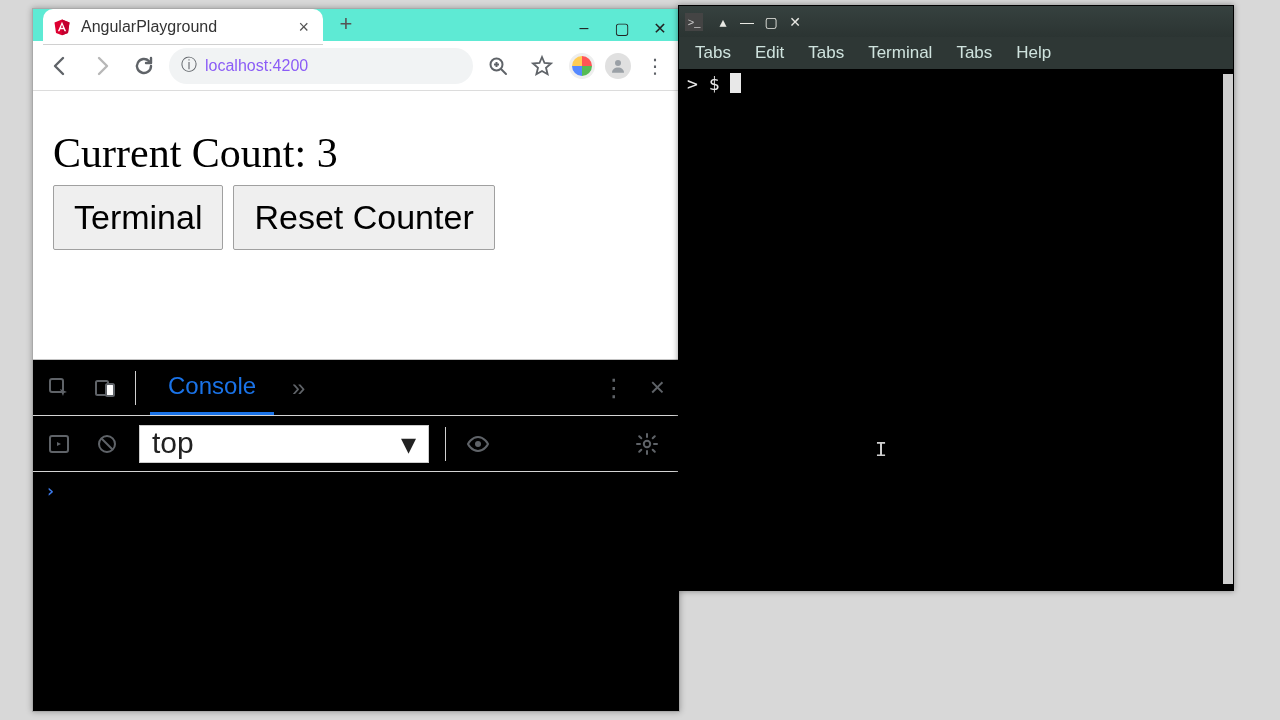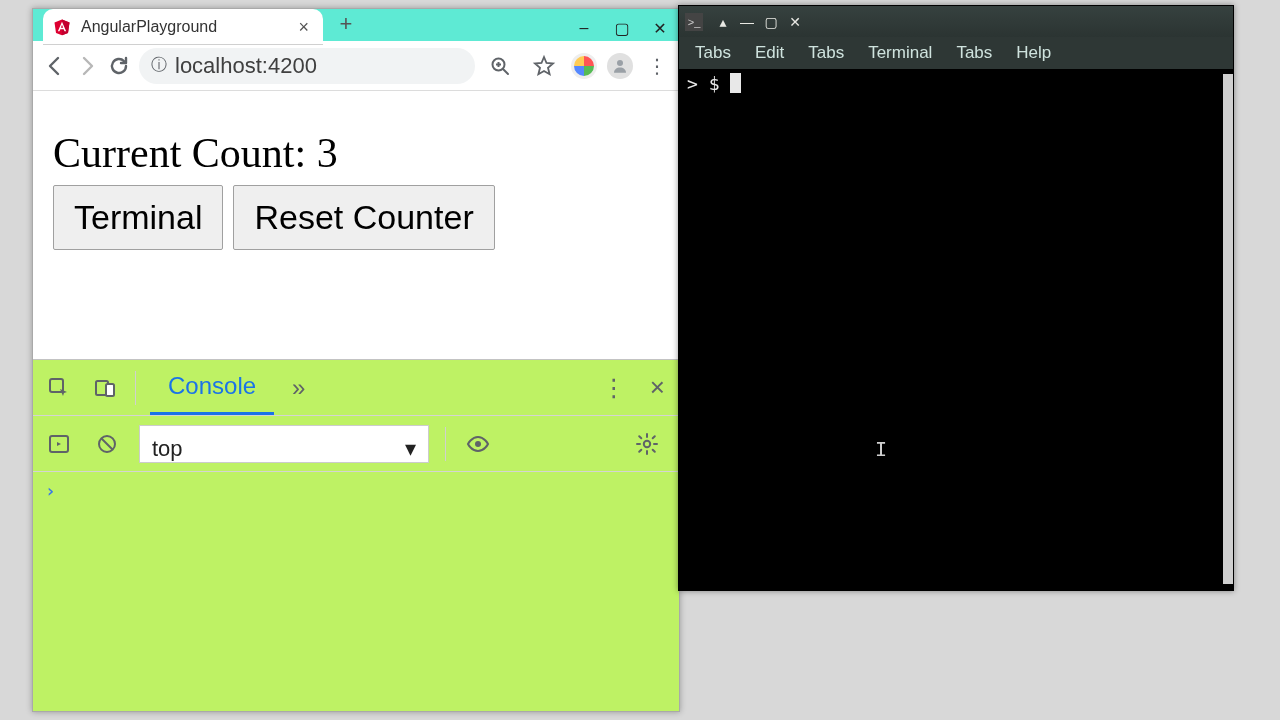--- a/index.html
+++ b/index.html
@@ -82,21 +82,21 @@
   .omni {
     flex:1; height:36px;
     background:#f1f3f4;
     border-radius:18px;
     display:flex; align-items:center;
     padding:0 12px; gap:8px;
     font-size:18px;
   }
   .omni .info { color:#5f6368; font-size:16px;}
   .omni input {
-    border:none; background:transparent; outline:none; font-size:22px; flex:1; color:#404040;
+    border:none; background:transparent; outline:none; font-size:16px; flex:1; color:#8b5cf6;
   }
   .addr-right { display:flex; align-items:center; gap:10px; }
   .ext-dot {
     width:26px; height:26px; border-radius:50%;
     background: conic-gradient(#f55 0 90deg,#5b5 90deg 180deg,#58f 180deg 270deg,#fc5 270deg 360deg);
     border:3px solid #eee;
   }
   .avatar {
     width:26px; height:26px; border-radius:50%; background:#e0e0e0;
     display:flex; align-items:center; justify-content:center; color:#777; font-size:16px;
@@ -125,21 +125,21 @@
     margin-right: 6px;
     cursor:pointer;
     border-radius:2px;
   }
 
   
   .devtools {
     border-top:1px solid #c3c3c3;
     flex:1;
     display:flex; flex-direction:column;
-    background:#bef264;
+    background:#000000;
   }
   .dt-tabs {
     height:56px;
     display:flex; align-items:center;
     border-bottom:1px solid #d4d4d4;
     padding:0 10px;
     gap:14px;
     font-size:24px;
     color:#5f6368;
   }
@@ -157,22 +157,22 @@
   .dt-toolbar {
     height:56px;
     display:flex; align-items:center;
     border-bottom:1px solid #d4d4d4;
     padding:0 10px; gap:16px;
     font-size:22px;
   }
   .ctx-select {
     flex:0 0 290px; height:38px;
     border:1px solid #ccc; background:#fff;
-    display:flex; align-items:flex-end; justify-content:space-between;
-    padding:0 12px; font-size:22px; color:#222;
+    display:flex; align-items:flex-start; justify-content:space-between;
+    padding:0 12px; font-size:30px; color:#222;
     cursor:pointer;
   }
   .dt-tool-right { margin-left:auto; display:flex; gap:20px; align-items:center; padding-right:6px;}
   .dt-console {
     flex:1; padding:8px 12px;
     font-family: Menlo, Consolas, monospace;
     font-size:18px;
   }
   .dt-console .prompt { color:#3b78e7; font-weight:bold; }
 

